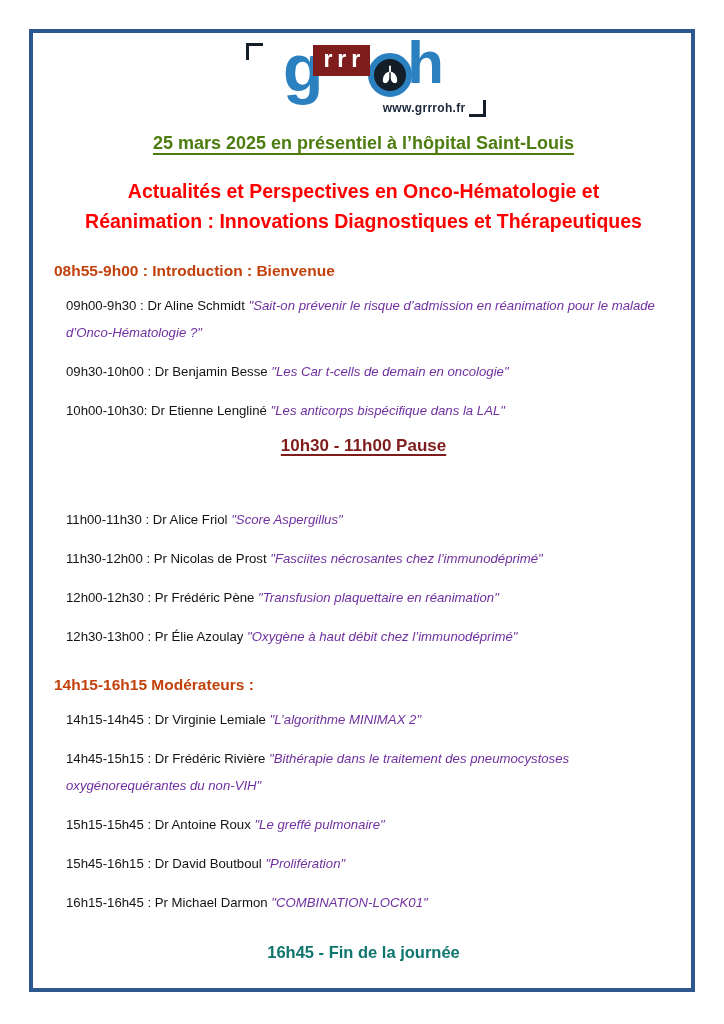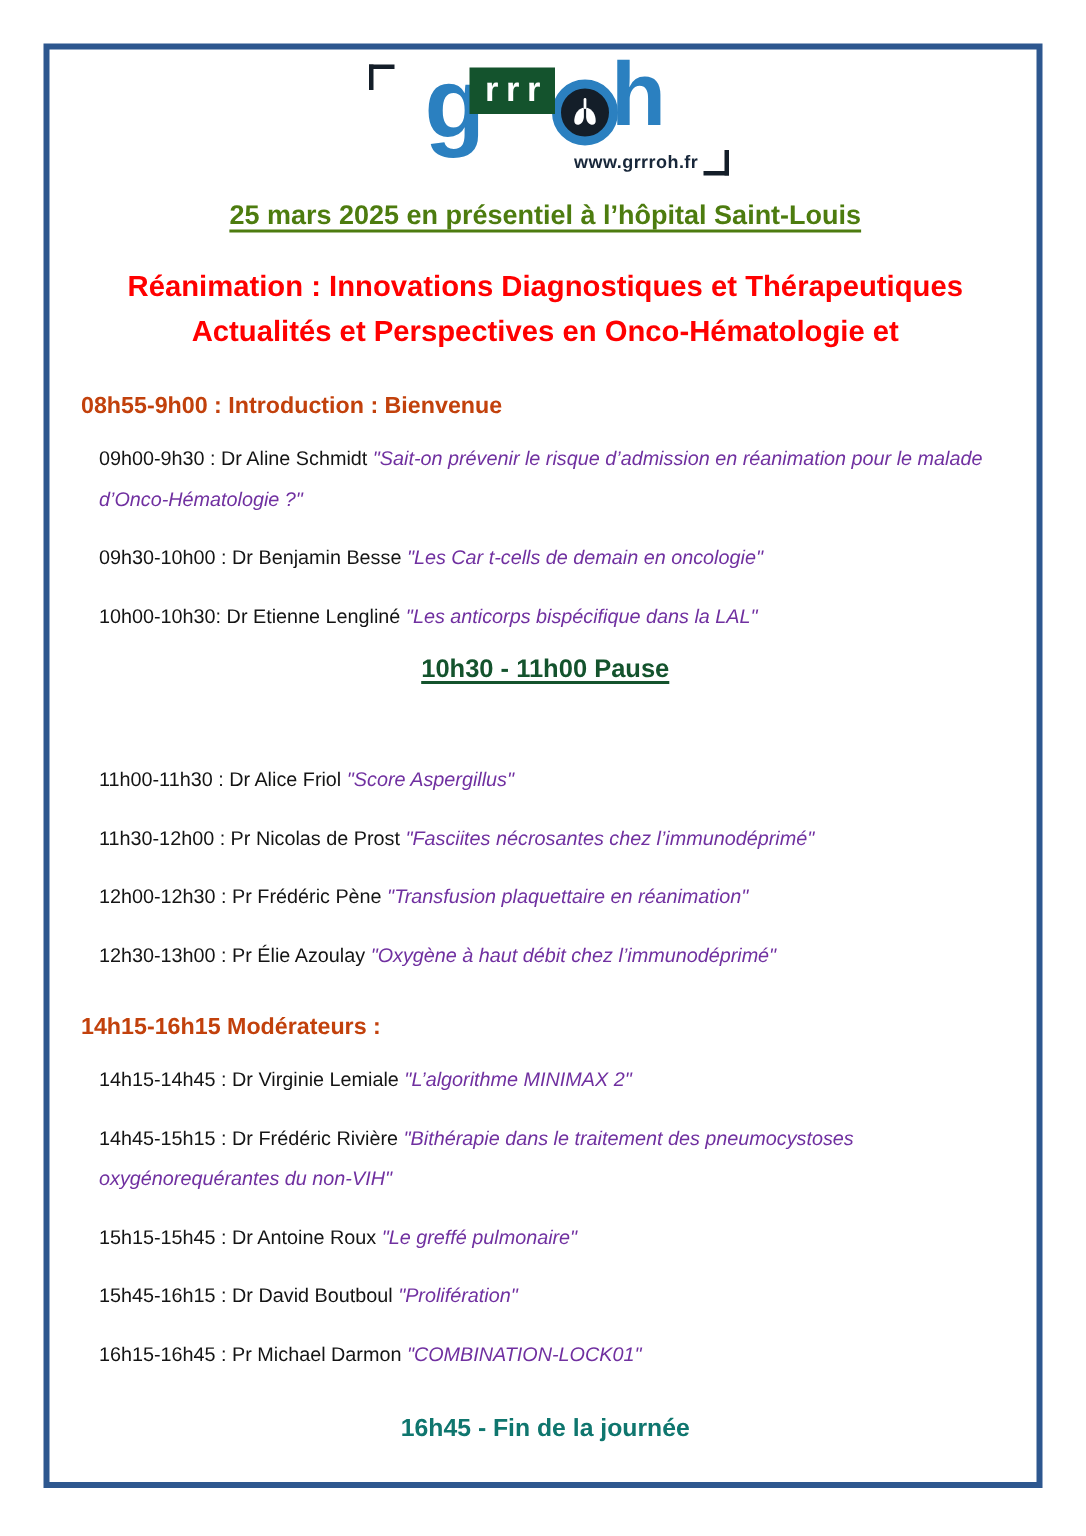--- a/index.html
+++ b/index.html
@@ -12,21 +12,21 @@
     position:absolute;left:29px;top:29px;width:666px;height:963px;
     box-sizing:border-box;border:4px solid #2d578f;background:#fff;
     padding:8px 18px 0 21px;overflow:hidden;
   }
 
   
   .logo-wrap{position:relative;width:212px;margin:0 auto;height:76px;}
   .logo-row{display:flex;align-items:flex-start;justify-content:center;height:60px;}
   .lg-g{font-size:66px;line-height:54px;font-weight:bold;color:#2b80c0;}
   .lg-rrr{
-    background:#14532d;color:#fff;font-weight:bold;font-size:23px;line-height:1;
+    background:#7f1d1d;color:#fff;font-weight:bold;font-size:23px;line-height:1;
     padding:3px 5px 5px 10px;letter-spacing:5px;position:relative;z-index:2;
     margin:4px 0 0 -10px;
   }
   .lg-o{
     box-sizing:border-box;width:44px;height:44px;border-radius:50%;
     background:#141e29;border:6px solid #2b80c0;
     display:flex;align-items:center;justify-content:center;
     margin:12px 0 0 -2px;position:relative;z-index:1;flex:none;
   }
   .lg-h{font-size:60px;line-height:48px;font-weight:bold;color:#2b80c0;margin:-2px 0 0 -5px;}
@@ -46,21 +46,21 @@
   .green{color:#c2410c;font-weight:bold;font-size:15.5px;}
   .intro{margin:26px 0 0;}
   .mod1{margin:18px 0 10px;}
   .mod2{margin:26px 0 9px;}
 
   
   .session{margin:12px;font-size:13.2px;font-weight:normal;line-height:27px;color:#141414;max-width:627px;}
   .talk{color:#7030A0;font-style:italic;}
 
   .pause{
-    margin:4px 0 0;text-align:center;color:#14532d;font-size:17px;font-weight:bold;
+    margin:4px 0 0;text-align:center;color:#7f1d1d;font-size:17px;font-weight:bold;
     text-decoration:underline;text-decoration-thickness:2px;text-underline-offset:3px;
   }
   .pause.p2{margin-top:9px;}
   .gap-top{margin-top:50px;}
   .closing{margin:27px 0 0;text-align:center;color:#0f766e;font-size:16.5px;font-weight:bold;}
 </style>
 </head>
 <body>
 
 <div class="page">
@@ -81,22 +81,22 @@
         </svg>
       </span>
       <span class="lg-h">h</span>
     </div>
     <div class="lg-url">www.grrroh.fr</div>
   </div>
 
   <h1 class="date-h">25 mars 2025 en présentiel à l’hôpital Saint-Louis</h1>
 
   <h2 class="title-red">
+    <span class="tl">Actualités et Perspectives en Onco-Hématologie et</span>
     <span class="tl">Réanimation : Innovations Diagnostiques et Thérapeutiques</span>
-    <span class="tl">Actualités et Perspectives en Onco-Hématologie et</span>
   </h2>
 
   <p class="green intro">08h55-9h00 : Introduction : Bienvenue</p>
 
   <p class="session">
     <span class="prefix">09h00-9h30 : Dr Aline Schmidt</span>
     <span class="talk">"Sait-on prévenir le risque d’admission en réanimation pour le malade d’Onco-Hématologie ?"</span>
   </p>
   <p class="session">
     <span class="prefix">09h30-10h00 : Dr Benjamin Besse</span>

